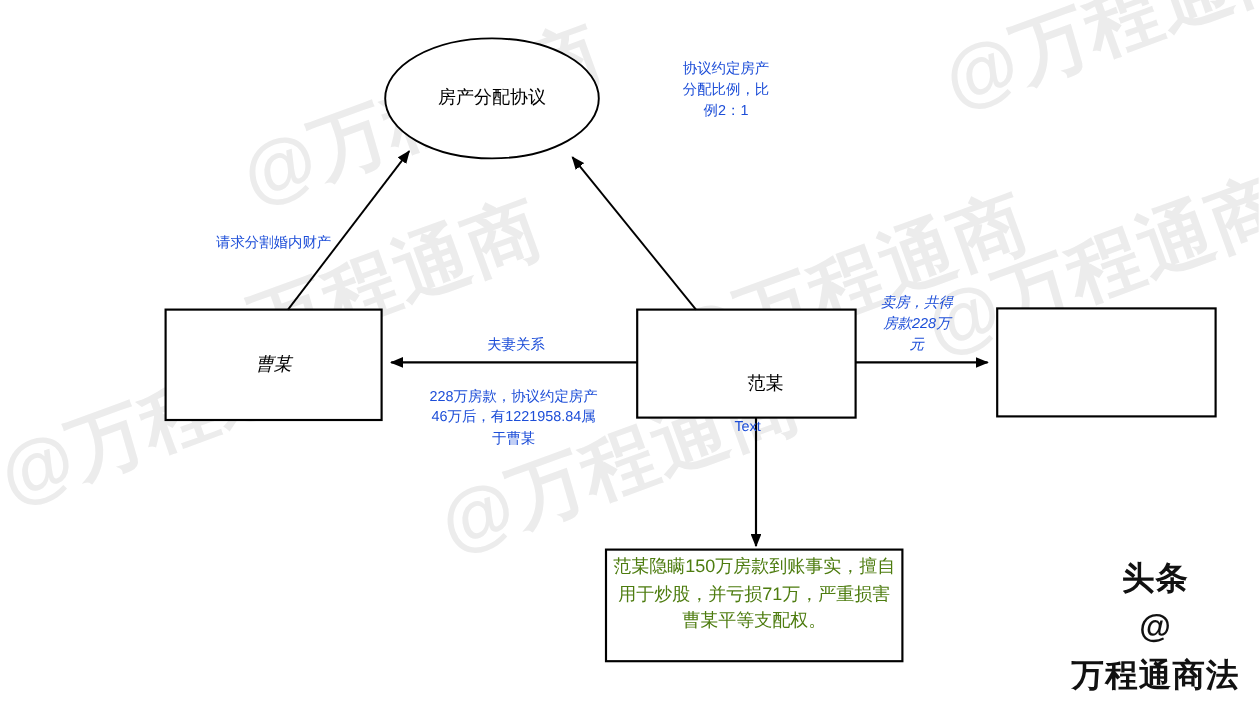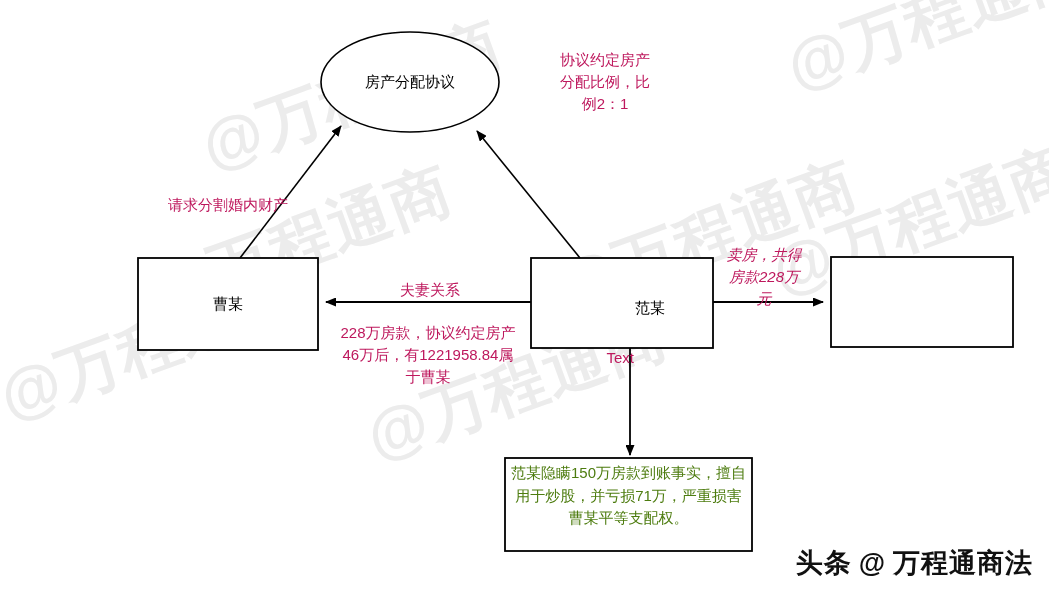--- a/index.html
+++ b/index.html
@@ -53,22 +53,22 @@
     align-items: center;
     justify-content: center;
     color: #000000;
     font-size: 15px;
     line-height: 1.35;
     white-space: nowrap;
   }
 
   .edge-label {
     position: absolute;
-    color: #be185d;
-    font-size: 15px;
+    color: #1d4ed8;
+    font-size: 12px;
     line-height: 1.45;
     text-align: center;
     white-space: pre-line;
   }
 
   .box-text {
     position: absolute;
     color: #4d7c0f;
     font-size: 15px;
     line-height: 1.5;
@@ -81,20 +81,21 @@
     right: 16px;
     bottom: 18px;
     display: flex;
     align-items: center;
     gap: 7px;
     font-size: 27px;
     font-weight: bold;
     color: #111111;
     letter-spacing: 1px;
     white-space: nowrap;
+    flex-direction: column;
   }
 </style>
 </head>
 <body>
 
 <div id="canvas">
 
   <div class="watermark wm-1">@万程通商</div>
   <div class="watermark wm-2">@万程通商</div>
   <div class="watermark wm-3">@万程通商</div>
@@ -126,23 +127,23 @@
 
     <line x1="531" y1="302" x2="326" y2="302" stroke="#000000" stroke-width="1.8" marker-end="url(#arrowhead)"></line>
 
     <line x1="713" y1="302" x2="823" y2="302" stroke="#000000" stroke-width="1.8" marker-end="url(#arrowhead)"></line>
 
     <line x1="630" y1="348" x2="630" y2="455" stroke="#000000" stroke-width="1.8" marker-end="url(#arrowhead)"></line>
   </svg>
 
   <div class="node-label" style="left:320px; top:57px; width:180px; height:50px;">房产分配协议</div>
 
-  <div class="node-label" style="left:138px; top:258px; width:180px; height:92px;">曹某</div>
+  <div class="node-label" style="left:138px; top:258px; width:180px; height:92px;font-style:italic;">曹某</div>
 
-  <div class="node-label" style="left:531px; top:263px; width:214px; height:90px;padding-left:12px;">范某</div>
+  <div class="node-label" style="left:531px; top:275px; width:214px; height:90px;">范某</div>
 
 
   <div class="box-text" style="left:509px; top:462px; width:239px;">范某隐瞒150万房款到账事实，擅自用于炒股，并亏损71万，严重损害曹某平等支配权。</div>
 
   <div class="edge-label" style="left:133px; top:194px; width:190px;">请求分割婚内财产</div>
 
   <div class="edge-label" style="left:525px; top:49px; width:160px;">协议约定房产
 分配比例，比
 例2：1</div>
 

